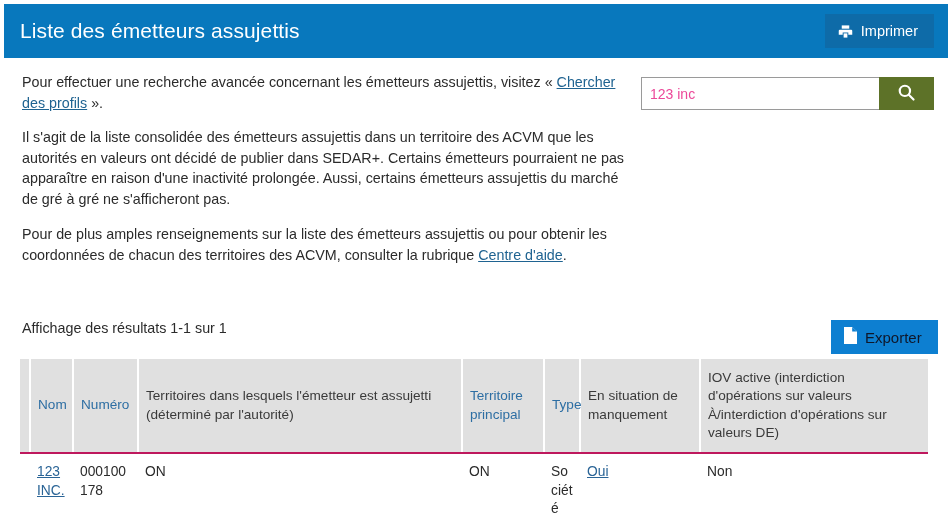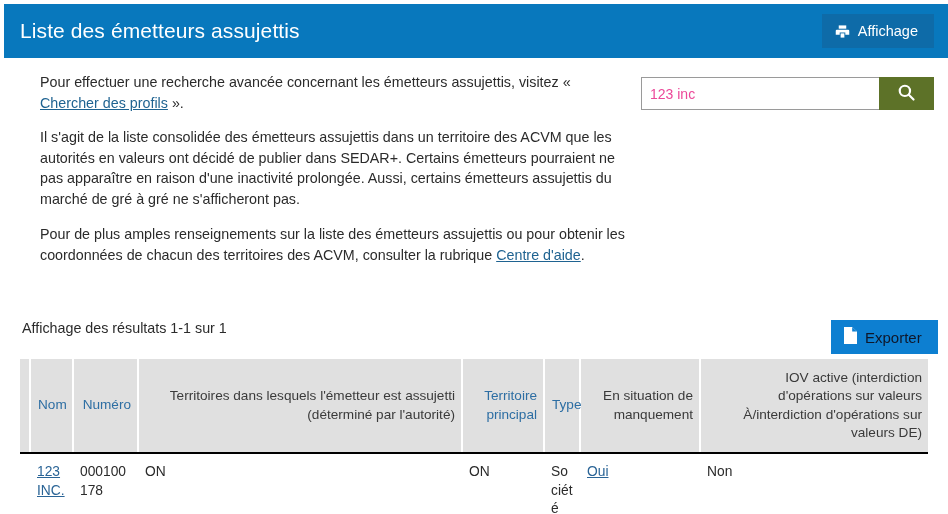--- a/index.html
+++ b/index.html
@@ -61,21 +61,21 @@
   }
   .left-col {
     position: absolute;
     left: 22px;
     top: 14px;
     width: 604px;
     color: #2b2b2b;
     font-size: 14.3px;
     line-height: 20.5px;
   }
-  .para { margin: 0 0 15px 18px; }
+  .para { margin: 0 0 15px 0; }
   .para.tight { margin-bottom: 14px; }
   a.inline-link {
     color: #1f6391;
     text-decoration: underline;
   }
 
   .results-count {
     position: absolute;
     left: 22px;
     top: 230px;
@@ -177,23 +177,23 @@
     width: 908px;
   }
   table.grid {
     border-collapse: collapse;
     width: 908px;
     table-layout: fixed;
   }
   table.grid th {
     background: #e0e0e0;
     border-right: 2px solid #ffffff;
-    border-bottom: 2px solid #000000;
+    border-bottom: 2px solid #be185d;
     vertical-align: middle;
-    text-align: right;
+    text-align: left;
     padding: 8px 6px 8px 7px;
     font-weight: 400;
     font-size: 13.6px;
     line-height: 18.5px;
     color: #3a3a3a;
     height: 94px;
     margin-top: 24px;
   }
   table.grid th.sortable { color: #2d6ea3; cursor: pointer; }
   table.grid th.spacer { padding: 0; width: 10px; }
@@ -229,21 +229,21 @@
   <div class="header-band">
     <div class="header-title">Liste des émetteurs assujettis</div>
     <button class="print-button">
       <span class="ico">
         <svg width="15" height="15" viewBox="0 0 16 16" fill="#ffffff">
           <rect x="4" y="1.5" width="8" height="3.5"></rect>
           <path d="M2 6h12a1.2 1.2 0 0 1 1.2 1.2v4.3H11V9H5v2.5H0.8V7.2A1.2 1.2 0 0 1 2 6z"></path>
           <rect x="6" y="10" width="4" height="4.5"></rect>
         </svg>
       </span>
-      <span>Affichage</span>
+      <span>Imprimer</span>
     </button>
   </div>
 
   <div class="content">
 
     <div class="left-col">
       <p class="para tight">
         <span>Pour effectuer une recherche avancée concernant les émetteurs assujettis, visitez « </span><a href="#" class="inline-link">Chercher des profils</a><span> ».</span>
       </p>
       <p class="para">Il s'agit de la liste consolidée des émetteurs assujettis dans un territoire des ACVM que les autorités en valeurs ont décidé de publier dans SEDAR+. Certains émetteurs pourraient ne pas apparaître en raison d'une inactivité prolongée. Aussi, certains émetteurs assujettis du marché de gré à gré ne s'afficheront pas.</p>

